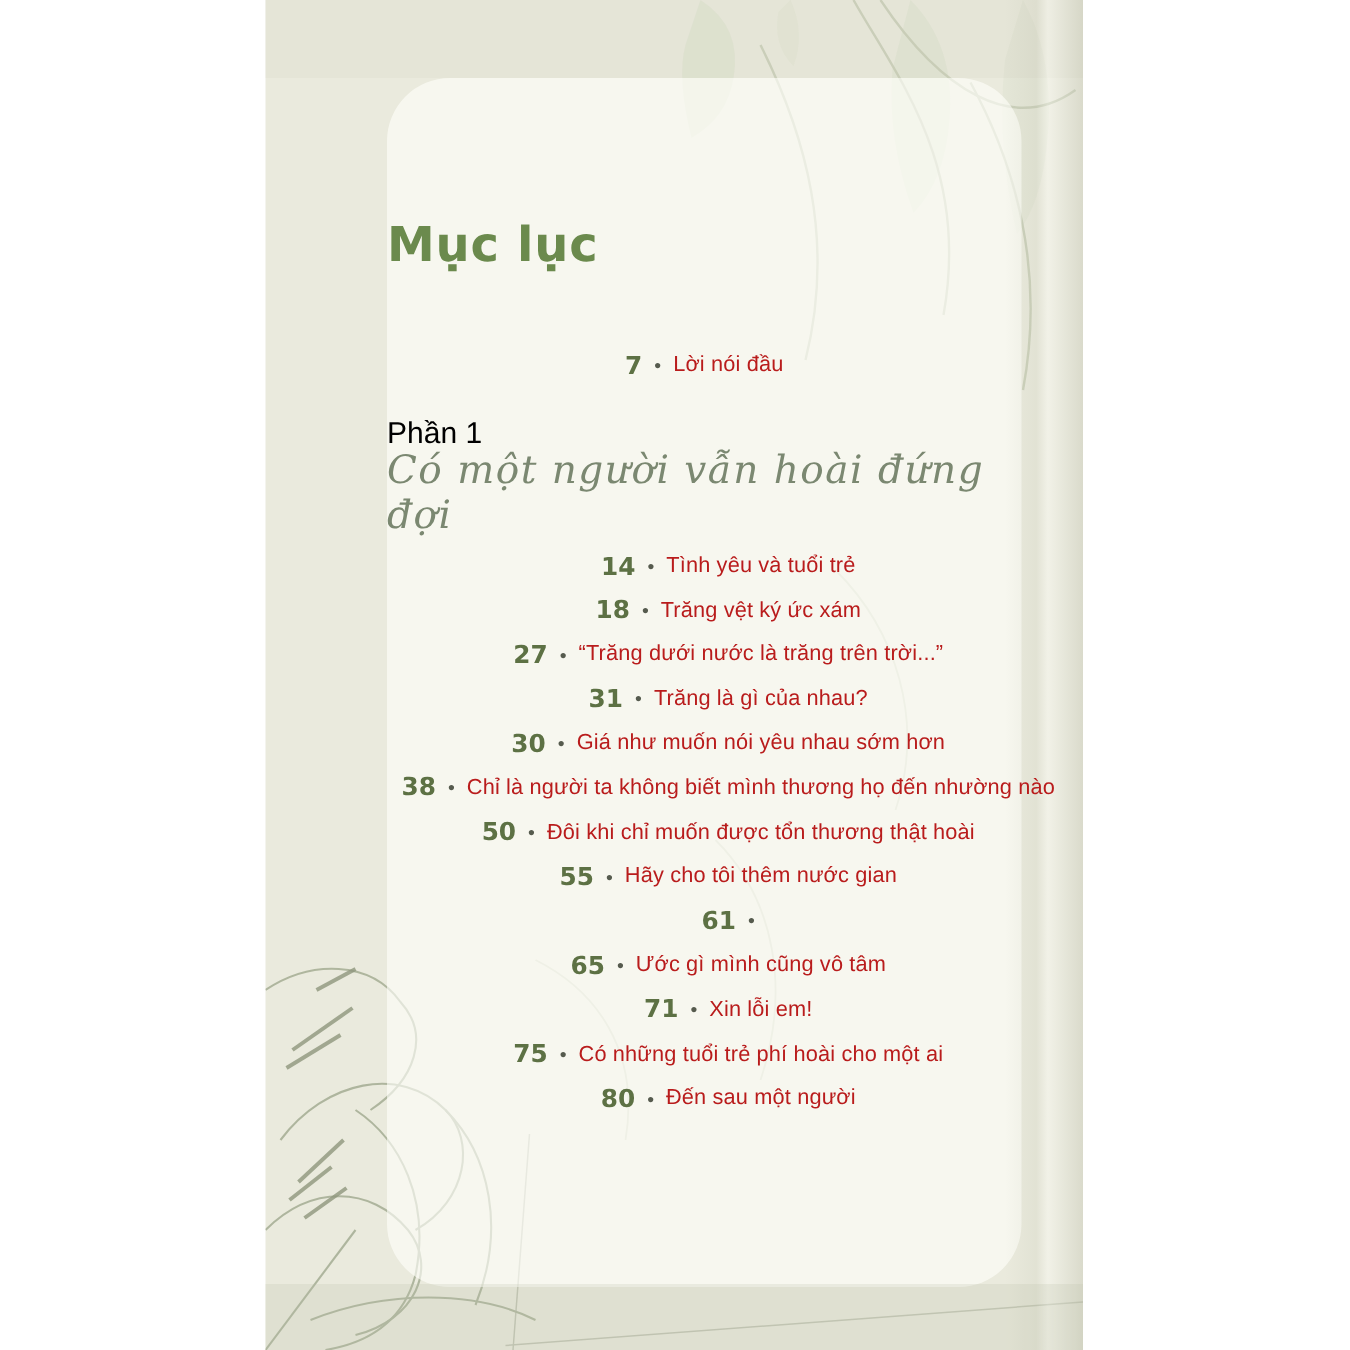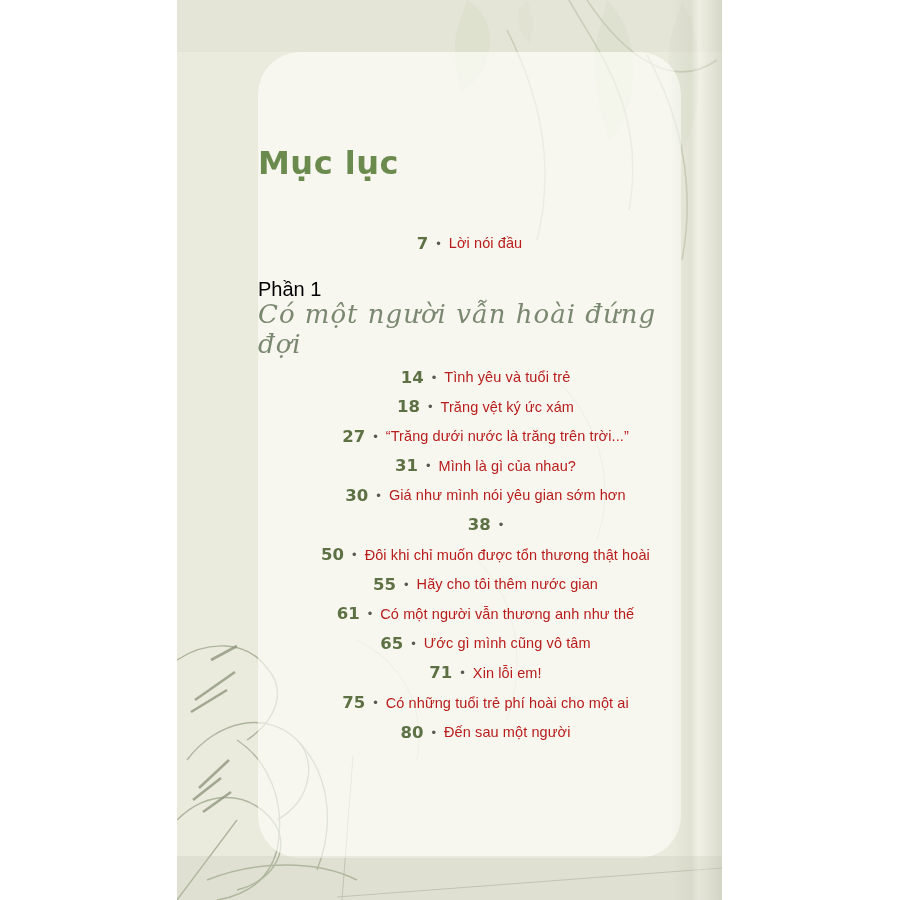--- a/index.html
+++ b/index.html
@@ -139,45 +139,45 @@
         <span class="ttl">Trăng vệt ký ức xám</span>
       </div>
       <div class="row">
         <span class="num">27</span>
         <span class="dot">•</span>
         <span class="ttl">“Trăng dưới nước là trăng trên trời...”</span>
       </div>
       <div class="row">
         <span class="num">31</span>
         <span class="dot">•</span>
-        <span class="ttl">Mình là gì của nhau?</span>
+        <span class="ttl">Trăng là gì của nhau?</span>
       </div>
       <div class="row">
         <span class="num">30</span>
         <span class="dot">•</span>
-        <span class="ttl">Giá như mình nói yêu gian sớm hơn</span>
+        <span class="ttl">Giá như muốn nói yêu nhau sớm hơn</span>
       </div>
       <div class="row">
         <span class="num">38</span>
         <span class="dot">•</span>
+        <span class="ttl">Chỉ là người ta không biết mình thương họ đến nhường nào</span>
       </div>
       <div class="row">
         <span class="num">50</span>
         <span class="dot">•</span>
         <span class="ttl">Đôi khi chỉ muốn được tổn thương thật hoài</span>
       </div>
       <div class="row">
         <span class="num">55</span>
         <span class="dot">•</span>
         <span class="ttl">Hãy cho tôi thêm nước gian</span>
       </div>
       <div class="row">
         <span class="num">61</span>
         <span class="dot">•</span>
-        <span class="ttl">Có một người vẫn thương anh như thế</span>
       </div>
       <div class="row">
         <span class="num">65</span>
         <span class="dot">•</span>
         <span class="ttl">Ước gì mình cũng vô tâm</span>
       </div>
       <div class="row">
         <span class="num">71</span>
         <span class="dot">•</span>
         <span class="ttl">Xin lỗi em!</span>

